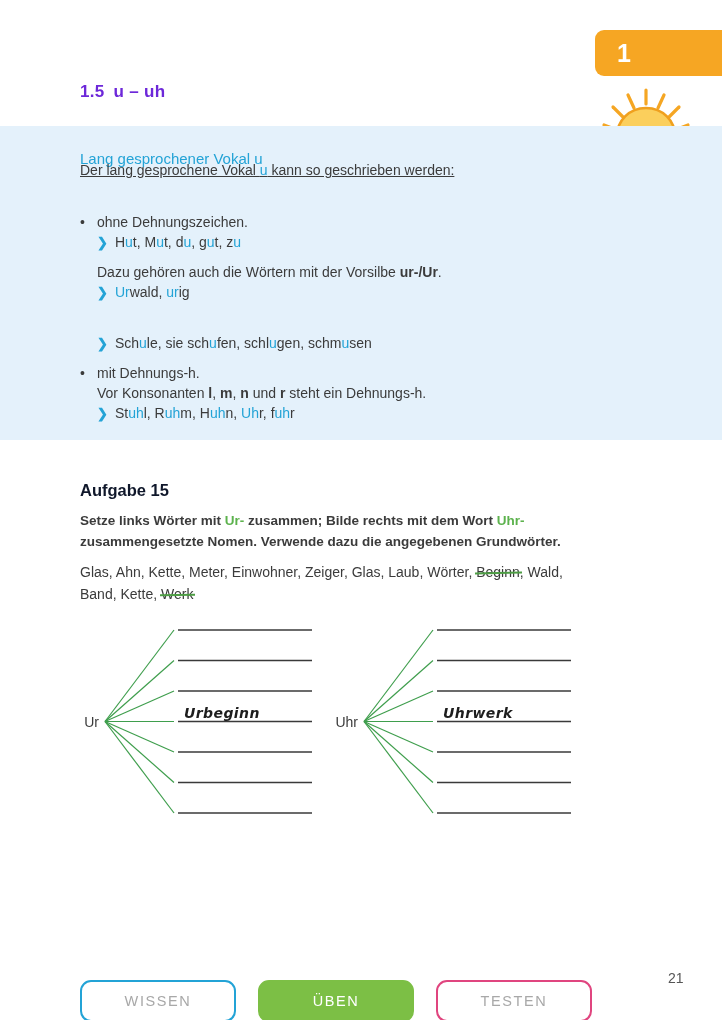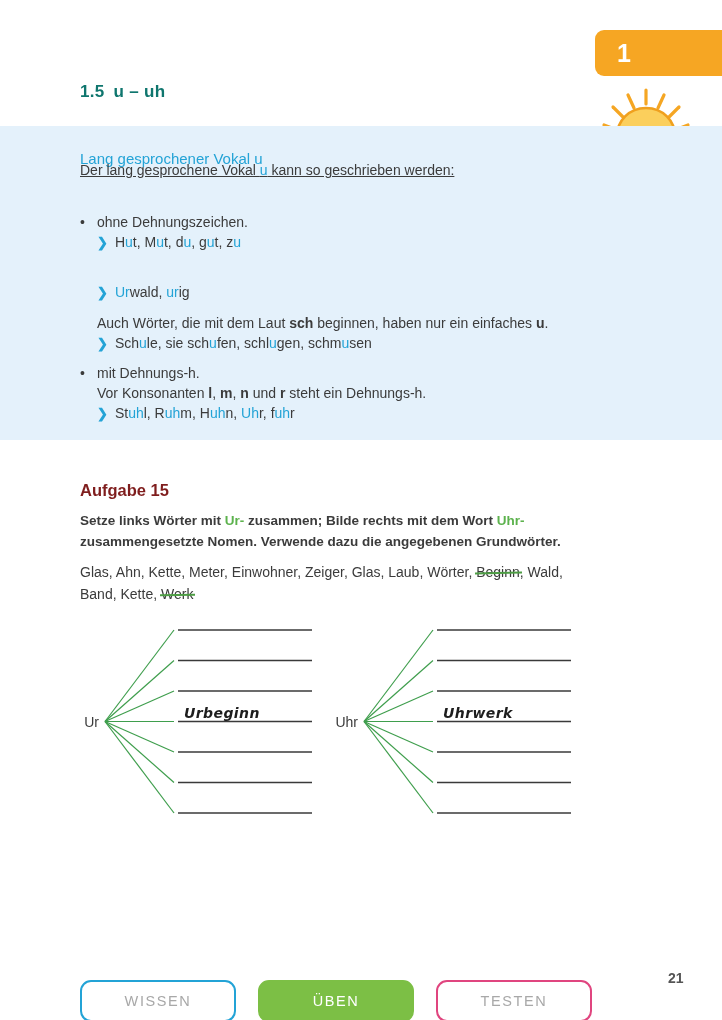--- a/index.html
+++ b/index.html
@@ -34,21 +34,21 @@
     padding-left: 22px;
     box-sizing: border-box;
     letter-spacing: 0.5px;
   }
 
   
   .section-heading {
     position: absolute;
     top: 82px;
     left: 80px;
-    color: #0f766e;
+    color: #6d28d9;
     font-size: 17px;
     font-weight: bold;
     letter-spacing: 0.3px;
   }
   .section-heading .num { margin-right: 9px; }
 
   
   .info-box {
     position: absolute;
     top: 126px;
@@ -116,21 +116,21 @@
     font-size: 13px;
   }
   .hl { color: #23a3d6; }
   .bold { font-weight: bold; }
 
   
   .task-title {
     position: absolute;
     top: 481px;
     left: 80px;
-    color: #7f1d1d;
+    color: #0f172a;
     font-size: 16.5px;
     font-weight: bold;
   }
   .task-instruction {
     position: absolute;
     top: 511px;
     left: 80px;
     width: 500px;
     font-size: 13.5px;
     font-weight: bold;
@@ -222,21 +222,20 @@
     border: 2px solid #e0457f;
     background: #ffffff;
     color: #a8a8a8;
   }
   .page-number {
     position: absolute;
     top: 970px;
     left: 668px;
     font-size: 14px;
     color: #555555;
-    font-weight: bold;
   }
 
   
   .bulb {
     position: absolute;
     top: 88px;
     left: 598px;
     width: 96px;
     height: 102px;
   }
@@ -279,26 +278,26 @@
 
   <div class="bullet-row" style="top:86px;">
     <span class="bullet-dot">•</span>
     <span class="bullet-text">ohne Dehnungszeichen.</span>
   </div>
 
   <div class="ex-line" style="top:106px;">
     <span class="arrow">❯</span><span><span>H</span><span class="hl">u</span><span>t, </span><span>M</span><span class="hl">u</span><span>t, </span><span>d</span><span class="hl">u</span><span>, </span><span>g</span><span class="hl">u</span><span>t, </span><span>z</span><span class="hl">u</span></span>
   </div>
 
+  <div class="indent-block" style="top:136px; width:470px;"><span>Dazu gehören auch die Wörtern mit der Vorsilbe </span><span class="bold">ur-/Ur</span><span>.</span></div>
 
   <div class="ex-line" style="top:156px;">
     <span class="arrow">❯</span><span><span class="hl">Ur</span><span>wald, </span><span class="hl">ur</span><span>ig</span></span>
   </div>
 
-  <div class="indent-block" style="top:187px; width:480px;"><span>Auch Wörter, die mit dem Laut </span><span class="bold">sch</span><span> beginnen, haben nur ein einfaches </span><span class="bold">u</span><span>.</span></div>
 
   <div class="ex-line" style="top:207px;">
     <span class="arrow">❯</span><span><span>Sch</span><span class="hl">u</span><span>le, sie sch</span><span class="hl">u</span><span>fen, schl</span><span class="hl">u</span><span>gen, schm</span><span class="hl">u</span><span>sen</span></span>
   </div>
 
   <div class="bullet-row" style="top:237px;">
     <span class="bullet-dot">•</span>
     <span class="bullet-text">mit Dehnungs-h.</span>
   </div>
 

